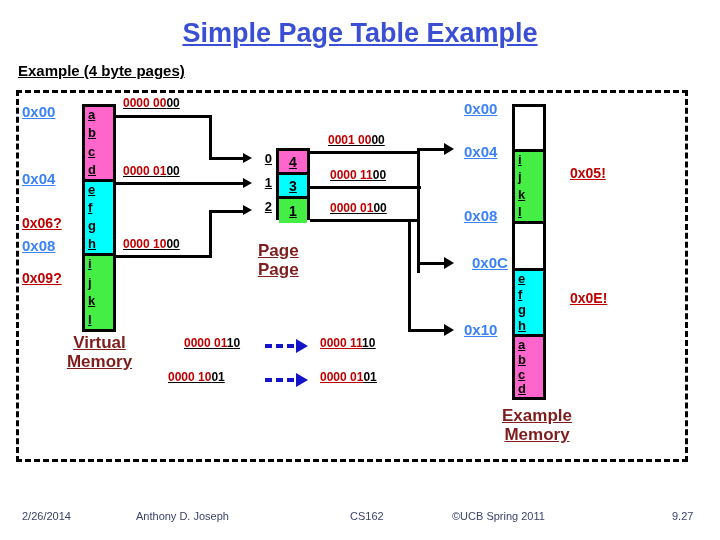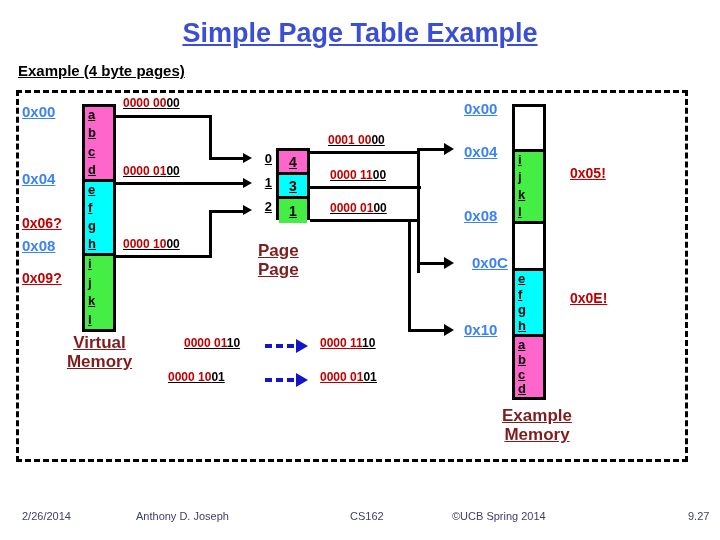--- a/index.html
+++ b/index.html
@@ -261,14 +261,14 @@
   <div class="seg"></div>
   <div class="head"></div>
 </div>
 <div class="abs bin bin-u" style="left:320px;top:370px;">
   <span class="r">0000 01</span><span class="k">01</span>
 </div>
 
 <div class="foot" style="left:22px;">2/26/2014</div>
 <div class="foot" style="left:136px;">Anthony D. Joseph</div>
 <div class="foot" style="left:350px;">CS162</div>
-<div class="foot" style="left:452px;">©UCB Spring 2014</div>
-<div class="foot" style="left:688px;">9.27</div>
+<div class="foot" style="left:452px;">©UCB Spring 2011</div>
+<div class="foot" style="left:672px;">9.27</div>
 
 </body></html>

